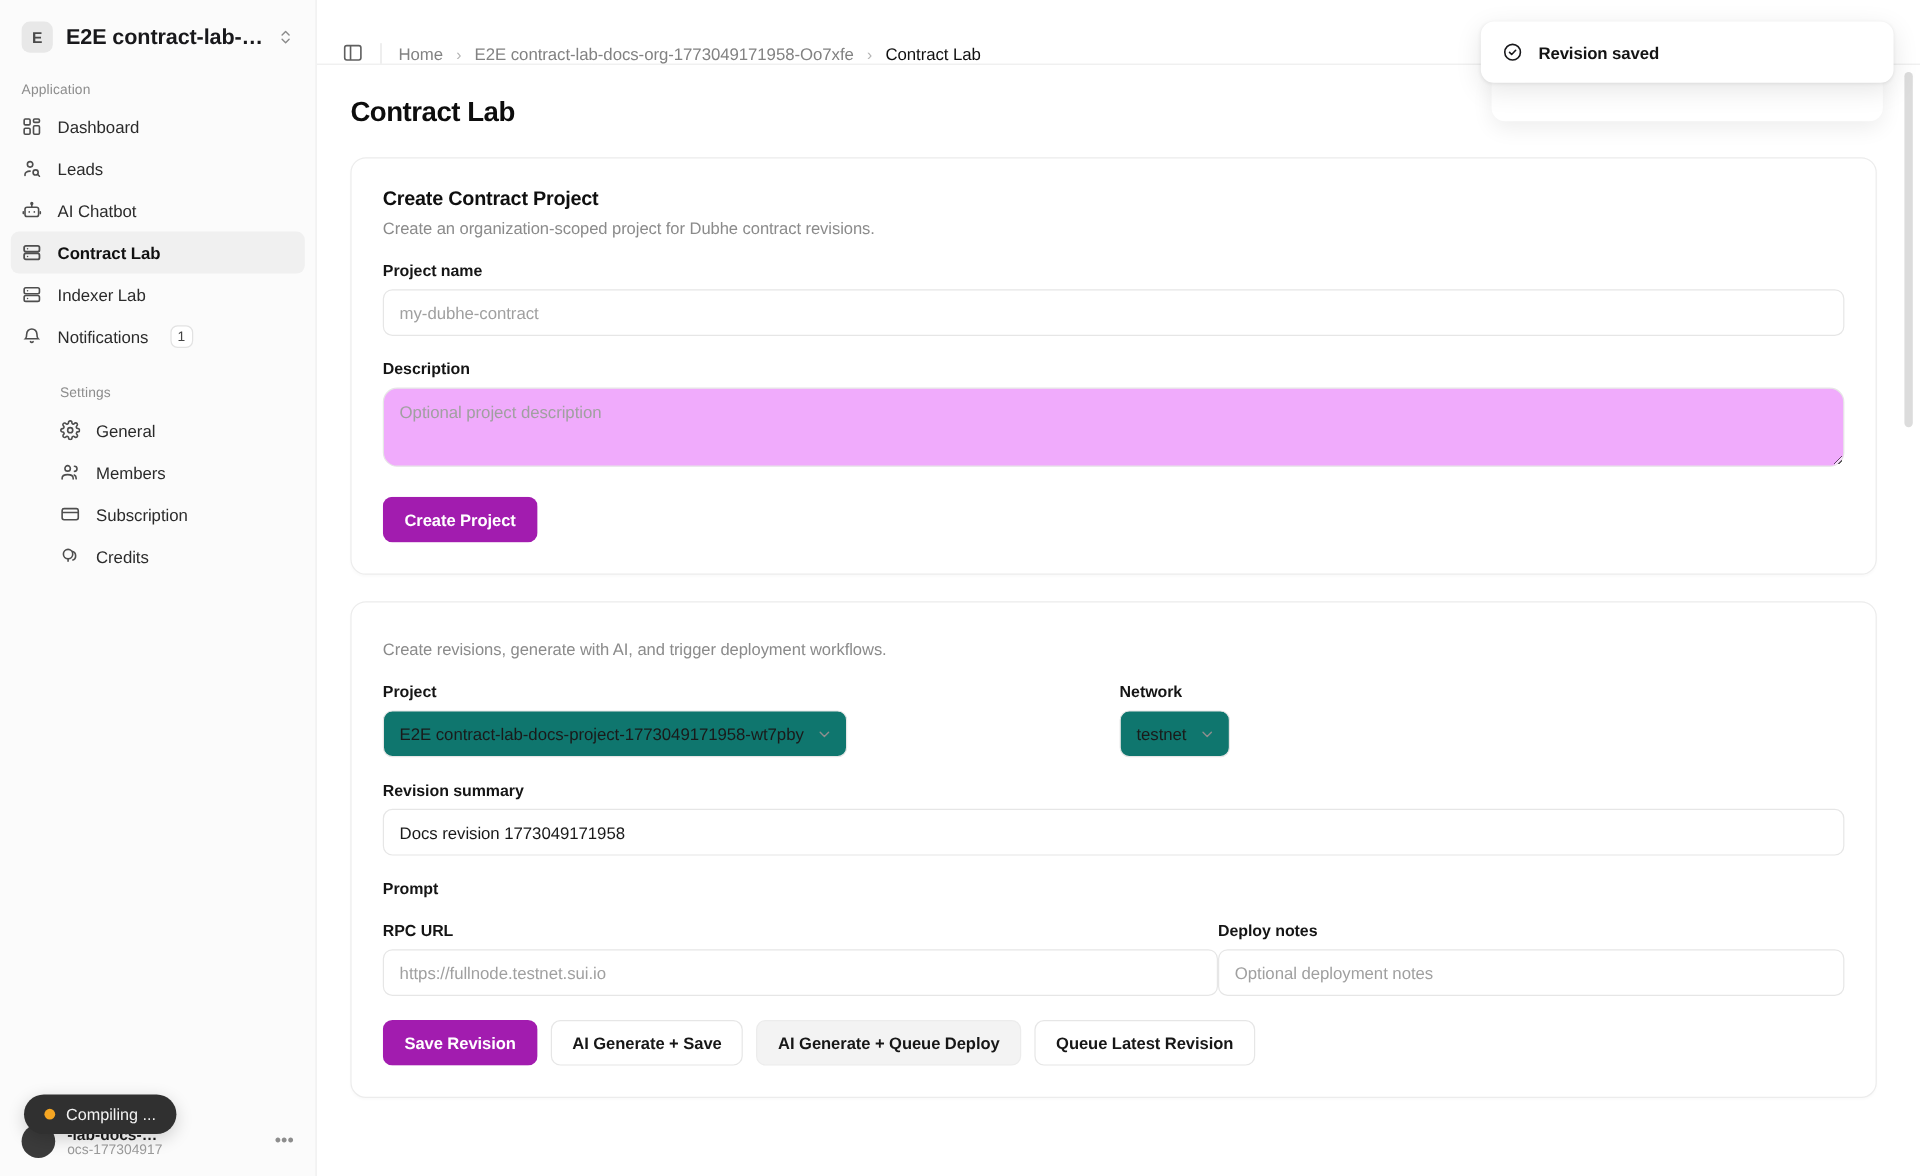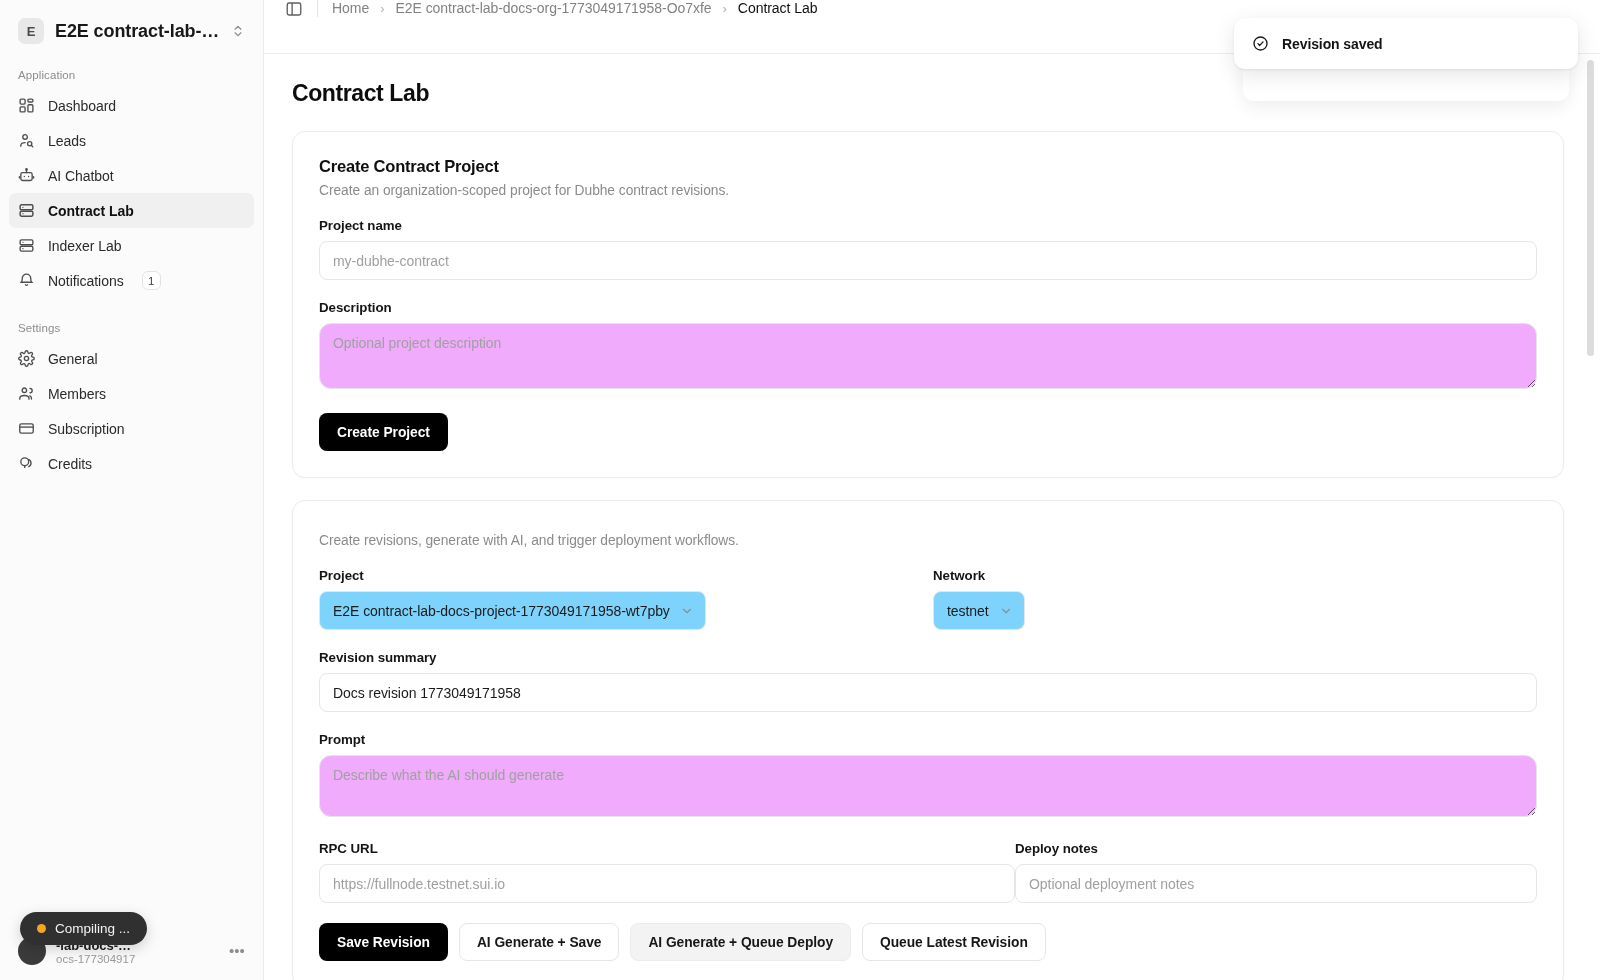--- a/index.html
+++ b/index.html
@@ -51,21 +51,21 @@
   }
   .nav-item.active { background: #f0f0f0; font-weight: 600; color: #111; }
   .nav-icon { width: 17px; height: 17px; flex: 0 0 17px; display: flex; align-items: center; justify-content: center; color: #4e4e4e; }
   .nav-icon svg { display: block; }
   .nav-text { flex: 0 1 auto; white-space: nowrap; }
   .nav-badge {
     margin-left: 5px; min-width: 19px; height: 19px; padding: 0 5px;
     border: 1px solid #e2e2e2; border-radius: 6px; background: #fff;
     font-size: 11.5px; color: #444; display: flex; align-items: center; justify-content: center;
   }
-  .nav-section.settings { margin-top: 24px; }
+  .nav-section.settings { margin-top: 24px; padding-left: 32px; }
 
   .sidebar-footer {
     position: absolute; left: 0; right: 0; bottom: 8px;
     display: flex; align-items: center; gap: 10px;
     margin: 0 9px; padding: 7px 9px; border-radius: 8px; cursor: pointer;
   }
   .footer-avatar {
     width: 28px; height: 28px; flex: 0 0 28px; border-radius: 50%;
     background: #3b3b3b;
   }
@@ -87,21 +87,21 @@
     border-radius: 999px; padding: 9px 17px;
     font-size: 13.5px; font-weight: 500;
     box-shadow: 0 4px 14px rgba(0,0,0,0.18);
     z-index: 40; white-space: nowrap;
   }
   .compiling-dot { width: 9px; height: 9px; border-radius: 50%; background: #f5a623; flex: 0 0 9px; }
 
   
   .main { flex: 1 1 auto; height: 980px; position: relative; background: #fff; overflow: hidden; }
   .topbar {
-    height: 54px; display: flex; align-items: flex-start; gap: 14px;
+    height: 54px; display: flex; align-items: flex-end; gap: 14px;
     padding: 0 20px 0 21px; border-bottom: 1px solid #ededed; background: #fff;
   }
   .panel-toggle { width: 18px; height: 18px; color: #5f5f5f; display: flex; cursor: pointer; }
   .topbar-divider { width: 1px; height: 17px; background: #e3e3e3; }
   .crumbs { display: flex; align-items: center; gap: 11px; font-size: 14px; }
   .crumb { color: #828282; cursor: pointer; white-space: nowrap; letter-spacing: -0.05px; }
   .crumb.current { color: #101010; font-weight: 500; cursor: default; }
   .crumb-sep { color: #b4b4b4; font-size: 13px; }
 
   .scroll-area { height: 926px; overflow: hidden; padding: 0 0 0 0; position: relative; }
@@ -132,31 +132,31 @@
   }
   .textarea::placeholder { color: #a0a0a0; }
   .textarea.tall { height: 62px; }
 
   .btn {
     height: 38px; border-radius: 8px; border: 1px solid transparent;
     font-size: 13.8px; font-weight: 600; font-family: "Liberation Sans", sans-serif;
     padding: 0 17px; cursor: pointer; letter-spacing: -0.05px;
     display: inline-flex; align-items: center; justify-content: center;
   }
-  .btn-primary { background: #000000; color: #fff; }
+  .btn-primary { background: #a21caf; color: #fff; }
   .btn-outline { background: #fff; color: #171717; border-color: #e6e6e6; }
   .btn-outline.hovered { background: #f3f3f3; border-color: #ececec; }
   .btn-row { display: flex; gap: 11px; margin-top: 20px; flex-wrap: wrap; }
 
   .grid2 { display: flex; gap: 0; align-items: flex-start; }
   .grid2 > .col-a { flex: 0 0 614px; }
   .grid2 > .col-b { flex: 1 1 auto; padding-left: 0; }
 
   .select {
-    height: 39px; border: 1px solid #e6e6e6; border-radius: 8px; background: #7dd3fc;
+    height: 39px; border: 1px solid #e6e6e6; border-radius: 8px; background: #0f766e;
     display: inline-flex; align-items: center; gap: 10px; padding: 0 11px 0 13px;
     font-size: 14px; color: #1a1a1a; cursor: pointer; letter-spacing: -0.05px;
     white-space: nowrap;
   }
   .select .chev { color: #8e8e8e; display: flex; }
 
   
   .vscroll {
     position: absolute; right: 6px; top: 60px; width: 7px; height: 296px;
     background: #dcdcdc; border-radius: 4px; cursor: pointer; z-index: 20;
@@ -406,21 +406,20 @@
             </div>
           </div>
 
           <div class="field">
             <div class="field-label">Revision summary</div>
             <input class="input" type="text" value="Docs revision 1773049171958" style="">
           </div>
 
           <div class="field">
             <div class="field-label">Prompt</div>
-            <textarea class="textarea tall" placeholder="Describe what the AI should generate" style=""></textarea>
           </div>
 
           <div class="field grid2">
             <div class="col-a">
               <div class="field-label">RPC URL</div>
               <input class="input" type="text" style="width: 696px;" placeholder="https://fullnode.testnet.sui.io">
             </div>
             <div class="col-b">
               <div class="field-label">Deploy notes</div>
               <input class="input" type="text" placeholder="Optional deployment notes" style="">

